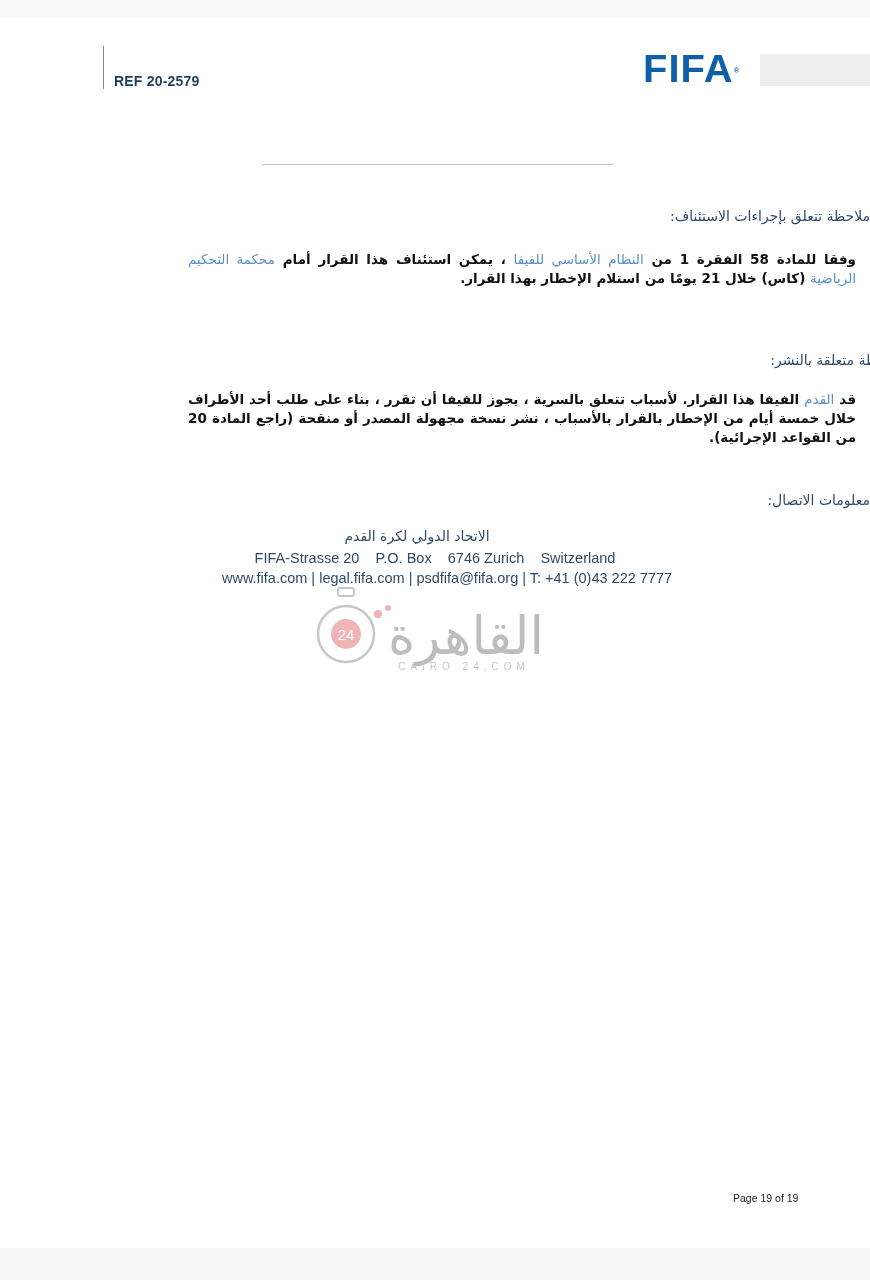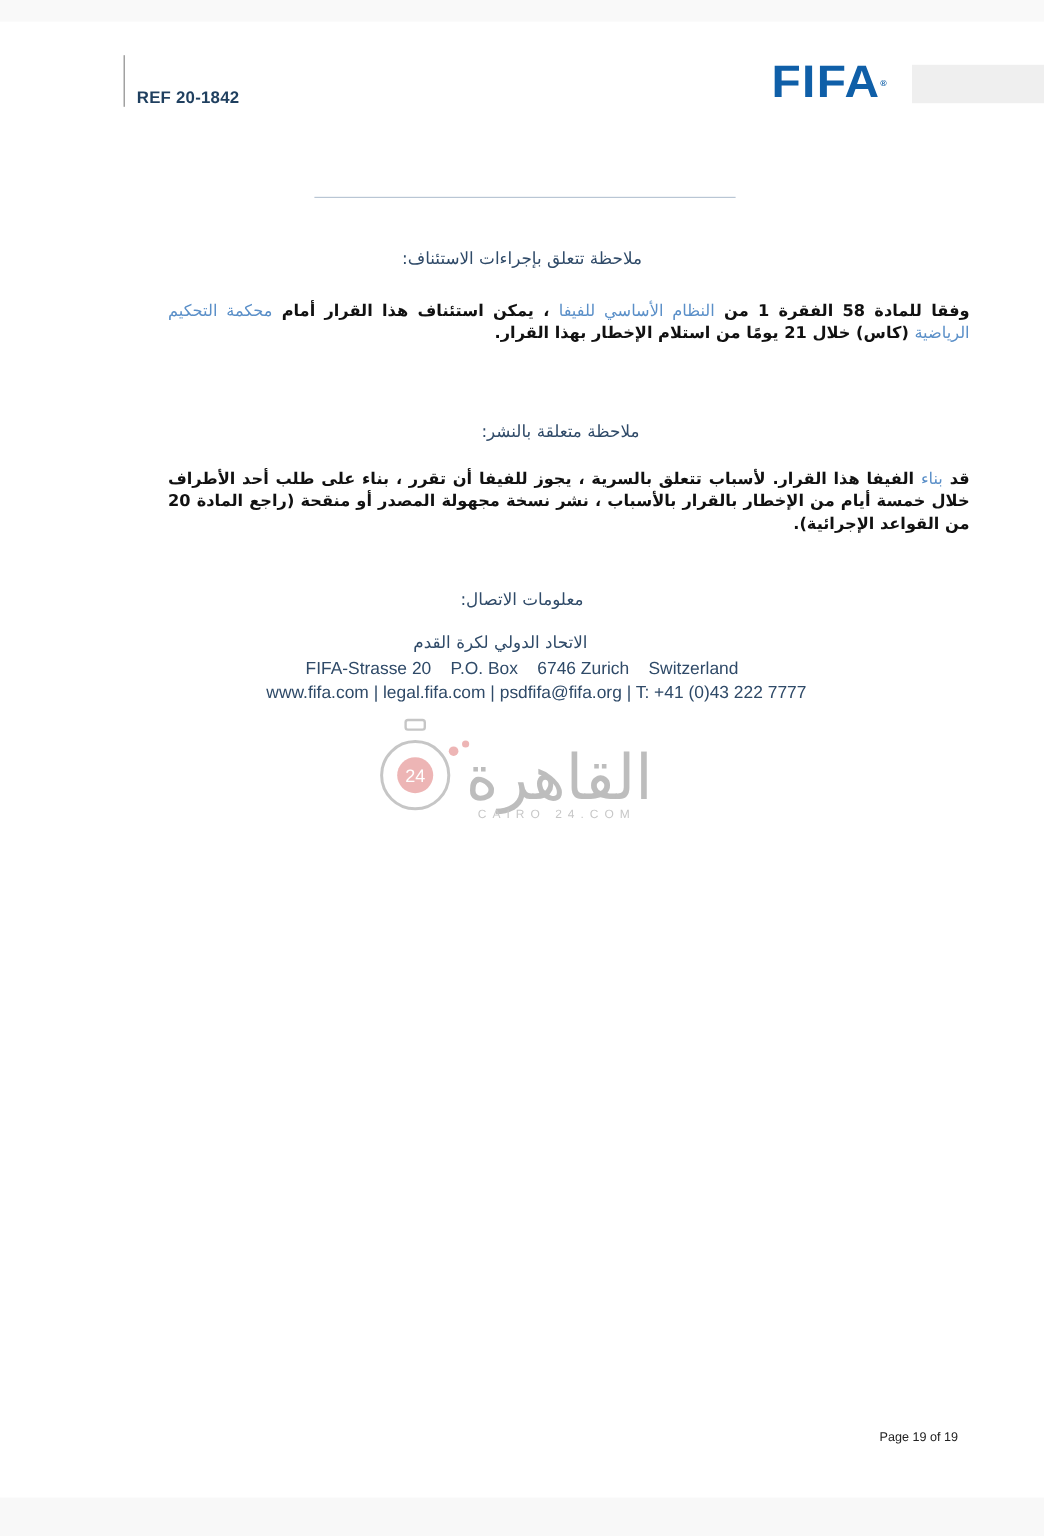--- a/index.html
+++ b/index.html
@@ -20,66 +20,66 @@
     .fifa-logo {
       position: absolute; left: 643px; top: 48px;
       font-family: "Liberation Sans", sans-serif; font-weight: 900;
       font-size: 38px; color: #0f5fa8; letter-spacing: 1px; line-height: 42px;
       transform: scaleX(1.05); transform-origin: left;
     }
     .fifa-logo sup { font-size: 7px; vertical-align: top; position: relative; top: 2px; }
     .logo-grey { position: absolute; left: 760px; top: 54px; width: 110px; height: 32px; background: #efefef; }
     .sep-line { position: absolute; left: 262px; top: 164px; width: 351px; height: 1px; background: #b9c6d4; }
     .heading {
-      position: absolute; direction: rtl; text-align: center;
+      position: absolute; direction: rtl; text-align: right;
       font-size: 14px; color: #2f4a68; white-space: nowrap;
     }
     .para {
       position: absolute; direction: rtl; text-align: justify;
-      font-size: 13.5px; font-weight: bold; line-height: 19px; color: #111;
+      font-size: 13.5px; font-weight: bold; line-height: 19px; color: #111; margin-left: 48px;
     }
     .link { color: #5a8fc8; font-weight: normal; }
     .contact-line {
       position: absolute; left: 0; width: 870px; text-align: center;
       font-family: "Liberation Sans", sans-serif; font-size: 14.5px; color: #2f4a68; white-space: pre;
     }
     .contact-ar {
       position: absolute; left: 0; width: 834px; text-align: center; direction: rtl;
       font-size: 14px; color: #2f4a68;
     }
-    .watermark { position: absolute; left: 316px; top: 598px; width: 240px; height: 88px; opacity: 0.55; }
+    .watermark { position: absolute; left: 316px; top: 586px; width: 240px; height: 88px; opacity: 0.55; }
     .page-num {
       position: absolute; left: 733px; top: 1192px;
       font-family: "Liberation Sans", sans-serif; font-size: 10.5px; color: #222;
     }
     .page-num b { font-weight: normal; }
   </style>
 </head>
 <body>
 
 <div class="top-band"></div>
 
 <div class="ref-rule"></div>
-<div class="ref-text">REF 20-1842</div>
+<div class="ref-text">REF 20-2579</div>
 
 <div class="fifa-logo"><span>FIFA</span><sup>®</sup></div>
 <div class="logo-grey"></div>
 
 <div class="sep-line"></div>
 
 <div class="heading" style="left:0;width:870px;top:208px;">ملاحظة تتعلق بإجراءات الاستئناف:</div>
 
 <div class="para" style="left:140px;width:668px;top:250px;">
   <span>وفقا للمادة 58 الفقرة 1 من </span><span class="link">النظام الأساسي للفيفا</span><span> ، يمكن استئناف هذا القرار أمام </span><span class="link">محكمة التحكيم الرياضية</span><span> (كاس) خلال 21 يومًا من استلام الإخطار بهذا القرار.</span>
 </div>
 
 <div class="heading" style="left:0;width:870px;top:352px;margin-left:32px;">ملاحظة متعلقة بالنشر:</div>
 
 <div class="para" style="left:140px;width:668px;top:390px;">
-  <span>قد </span><span class="link">بناء</span><span> الفيفا هذا القرار. لأسباب تتعلق بالسرية ، يجوز للفيفا أن تقرر ، بناء على طلب أحد الأطراف خلال خمسة أيام من الإخطار بالقرار بالأسباب ، نشر نسخة مجهولة المصدر أو منقحة (راجع المادة 20 من القواعد الإجرائية).</span>
+  <span>قد </span><span class="link">القدم</span><span> الفيفا هذا القرار. لأسباب تتعلق بالسرية ، يجوز للفيفا أن تقرر ، بناء على طلب أحد الأطراف خلال خمسة أيام من الإخطار بالقرار بالأسباب ، نشر نسخة مجهولة المصدر أو منقحة (راجع المادة 20 من القواعد الإجرائية).</span>
 </div>
 
 <div class="heading" style="left:0;width:870px;top:492px;">معلومات الاتصال:</div>
 
 <div class="contact-ar" style="top:528px;">الاتحاد الدولي لكرة القدم</div>
 <div class="contact-line" style="top:550px;">FIFA-Strasse 20    P.O. Box    6746 Zurich    Switzerland</div>
 <div class="contact-line" style="top:570px;padding-left:12px;">www.fifa.com | legal.fifa.com | psdfifa@fifa.org | T: +41 (0)43 222 7777</div>
 
 <div class="watermark">
   <svg width="240" height="88" viewBox="0 0 240 88">

